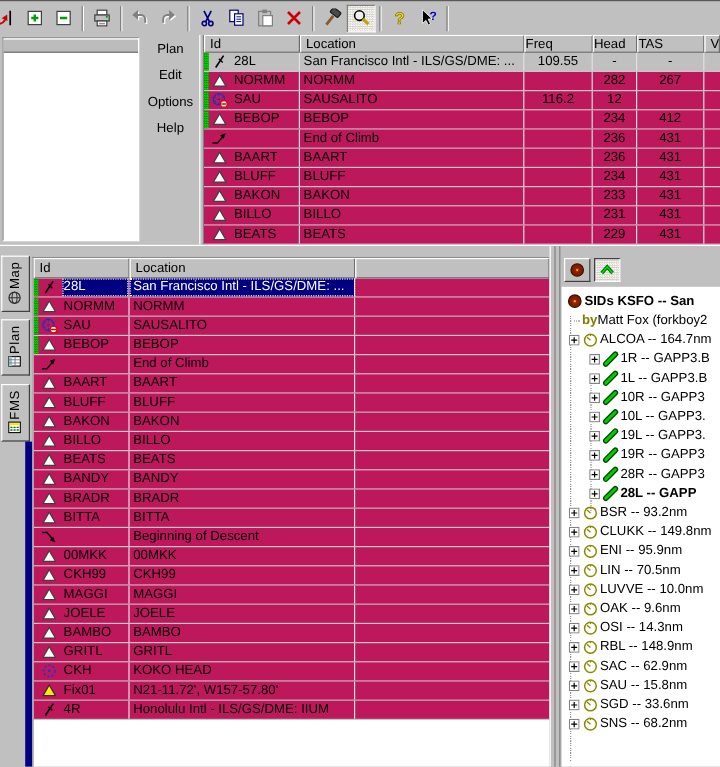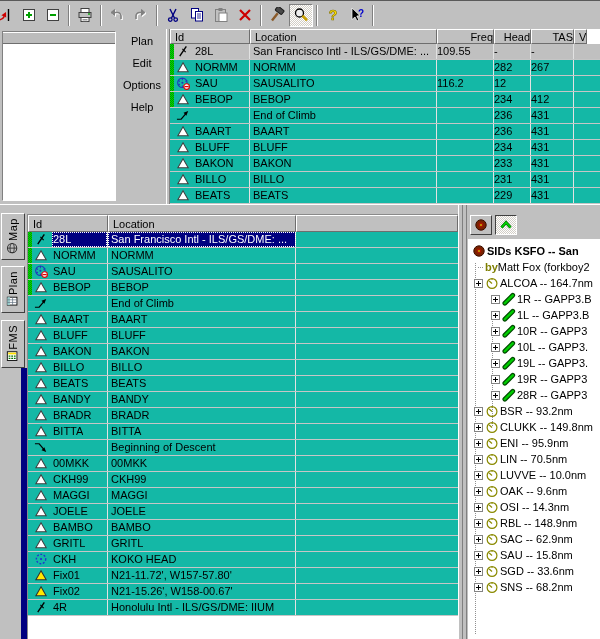--- a/index.html
+++ b/index.html
@@ -18,36 +18,36 @@
   #top{position:absolute;top:29px;left:0;right:0;height:175px;overflow:hidden}
   #map-panel{position:absolute;left:2px;top:2px;width:114px;height:170px;background:#fff;border:1px solid;border-color:#808080 #fff #fff #808080}
   #map-panel .hdr{height:12px;background:#bcbcbc;border-top:1px solid #fff;border-bottom:1px solid #6e6e6e}
   #top-menu{position:absolute;left:118px;top:5px;width:48px}
   .menu-item{height:22px;line-height:14px;text-align:center;font-size:11px;cursor:default}
   #vsplit1{position:absolute;left:166px;top:0;width:4px;height:175px;background:#c0c0c0;border-left:1px solid #fff;border-right:1px solid #808080}
   #top-table{position:absolute;left:170px;top:0;right:0;height:175px;background:#fff;overflow:hidden}
 
   .hrow{display:flex;height:15px}
   .hcell{background:#c0c0c0;border:1px solid;border-color:#fff #6e6e6e #6e6e6e #fff;font-size:11px;line-height:12px;padding:1px 0 0 4px;overflow:hidden;white-space:nowrap;flex:none}
-  .hcell.cen{text-align:right;padding-left:0}
-  .trow{display:flex;height:16px;border-bottom:1px solid #c6c6c6;background:#14b8a6}
+  .hcell.cen{text-align:left;padding-left:0}
+  .trow{display:flex;height:16px;border-bottom:1px solid #c6c6c6;background:#be185d}
   .trow.sel{background:#c0c0c0}
   .cell{flex:none;line-height:15px;white-space:nowrap;overflow:hidden;border-right:1px solid #e2e2e2}
   .cell.last{border-right:none;flex:1}
-  .cell.num{}
+  .cell.num{text-align:center}
   .c-id{display:flex;align-items:flex-end}
   .gbar{width:4px;height:100%;flex:none;background-image:conic-gradient(#00e000 25%,#009400 0 50%,#00e000 0 75%,#009400 0);background-size:2px 2px;margin-right:1px}
   .gbar.nog{visibility:hidden}
   .icw{width:17px;height:15px;display:inline-flex;align-items:center;justify-content:center;flex:none;margin-right:2px}
   .idtxt{padding-left:1px;white-space:nowrap;overflow:hidden}
   .loc{padding-left:3px}
 
   
   #top-table .c0{width:80px}#top-table .c1{width:187px}#top-table .c2{width:57px}
-  #top-table .c3{width:37px}#top-table .c4{width:43px}#top-table .c5{width:13px}
+  #top-table .c3{width:37px}#top-table .c4{width:56px}#top-table .c5{width:13px}
 
   
   #bottom{position:absolute;top:204px;left:0;right:0;bottom:0;background:#c0c0c0;border-top:1px solid #fff}
   #tabstrip{position:absolute;left:0;top:0;width:27px;bottom:0;background:#c0c0c0}
   .vtab{position:absolute;left:1px;width:24px;background:#c0c0c0;border:1px solid;border-color:#fff #404040 #404040 #fff;display:flex;flex-direction:column;align-items:center;justify-content:space-between;padding:4px 0 3px;cursor:default}
   .vtxt{writing-mode:vertical-rl;transform:rotate(180deg);font-size:11px;letter-spacing:.5px}
   #navybar{position:absolute;left:21px;top:163px;width:6px;bottom:0;background:#000080}
 
   #lower-table{position:absolute;left:27px;top:9px;width:431px;bottom:0;background:#fff;border-left:1px solid #8a8a8a;border-top:1px solid #8a8a8a;overflow:hidden}
   #lower-table .hrow{height:17px}
@@ -803,35 +803,20 @@
         </div>
         <div class="cell c1 loc">N21-11.72', W157-57.80'</div>
         <div class="cell c2 last"></div>
       </div>
       <div class="trow">
         <div class="cell c0 c-id">
           <span class="gbar nog"></span>
           <span class="icw">
             <span class="ic">
               <svg width="15" height="15" viewBox="0 0 16 16" xmlns="http://www.w3.org/2000/svg">
-                <polygon points="7.5,3 13,12.5 2,12.5" fill="#ffe800" stroke="#303030" stroke-width="1.1"></polygon>
-              </svg>
-            </span>
-          </span>
-          <span class="idtxt">Fix02</span>
-        </div>
-        <div class="cell c1 loc">N21-15.26', W158-00.67'</div>
-        <div class="cell c2 last"></div>
-      </div>
-      <div class="trow">
-        <div class="cell c0 c-id">
-          <span class="gbar nog"></span>
-          <span class="icw">
-            <span class="ic">
-              <svg width="15" height="15" viewBox="0 0 16 16" xmlns="http://www.w3.org/2000/svg">
                 <path d="M4 13L11 2.5" stroke="#000" stroke-width="1.5"></path>
                 <path d="M6.8 5.2l3.5 3.5" stroke="#000" stroke-width="1.2"></path>
               </svg>
             </span>
           </span>
           <span class="idtxt">4R</span>
         </div>
         <div class="cell c1 loc">Honolulu Intl - ILS/GS/DME: IIUM</div>
         <div class="cell c2 last"></div>
       </div>
@@ -971,20 +956,33 @@
             <path d="M2 4.5h5M4.5 2v5" stroke="#000"></path>
           </svg>
           <span class="ic">
             <svg width="15" height="15" viewBox="0 0 16 16" xmlns="http://www.w3.org/2000/svg">
               <path d="M3 12L11.5 3.5" stroke="#004800" stroke-width="5" stroke-linecap="round"></path>
               <path d="M3 12L11.5 3.5" stroke="#00cc00" stroke-width="2.6" stroke-linecap="round"></path>
             </svg>
           </span>
           <span class="txt">28R -- GAPP3</span>
         </div>
+        <div class="nrow ind2">
+          <svg class="pm" width="9" height="9" viewBox="0 0 9 9">
+            <rect x="0.5" y="0.5" width="8" height="8" fill="#fff" stroke="#848484"></rect>
+            <path d="M2 4.5h5M4.5 2v5" stroke="#000"></path>
+          </svg>
+          <span class="ic">
+            <svg width="15" height="15" viewBox="0 0 16 16" xmlns="http://www.w3.org/2000/svg">
+              <path d="M3 12L11.5 3.5" stroke="#004800" stroke-width="5" stroke-linecap="round"></path>
+              <path d="M3 12L11.5 3.5" stroke="#00cc00" stroke-width="2.6" stroke-linecap="round"></path>
+            </svg>
+          </span>
+          <span class="txt b">28L -- GAPP</span>
+        </div>
         <div class="nrow ind1">
           <svg class="pm" width="9" height="9" viewBox="0 0 9 9">
             <rect x="0.5" y="0.5" width="8" height="8" fill="#fff" stroke="#848484"></rect>
             <path d="M2 4.5h5M4.5 2v5" stroke="#000"></path>
           </svg>
           <span class="ic">
             <svg width="15" height="15" viewBox="0 0 16 16" xmlns="http://www.w3.org/2000/svg">
               <circle cx="7.5" cy="8" r="5.2" fill="none" stroke="#8a8a00" stroke-width="1.3"></circle>
               <path d="M7.5 8L4.5 5.3" stroke="#8a8a00" stroke-width="1.2"></path>
               <path d="M7.5 2.8v1.5" stroke="#8a8a00"></path>

